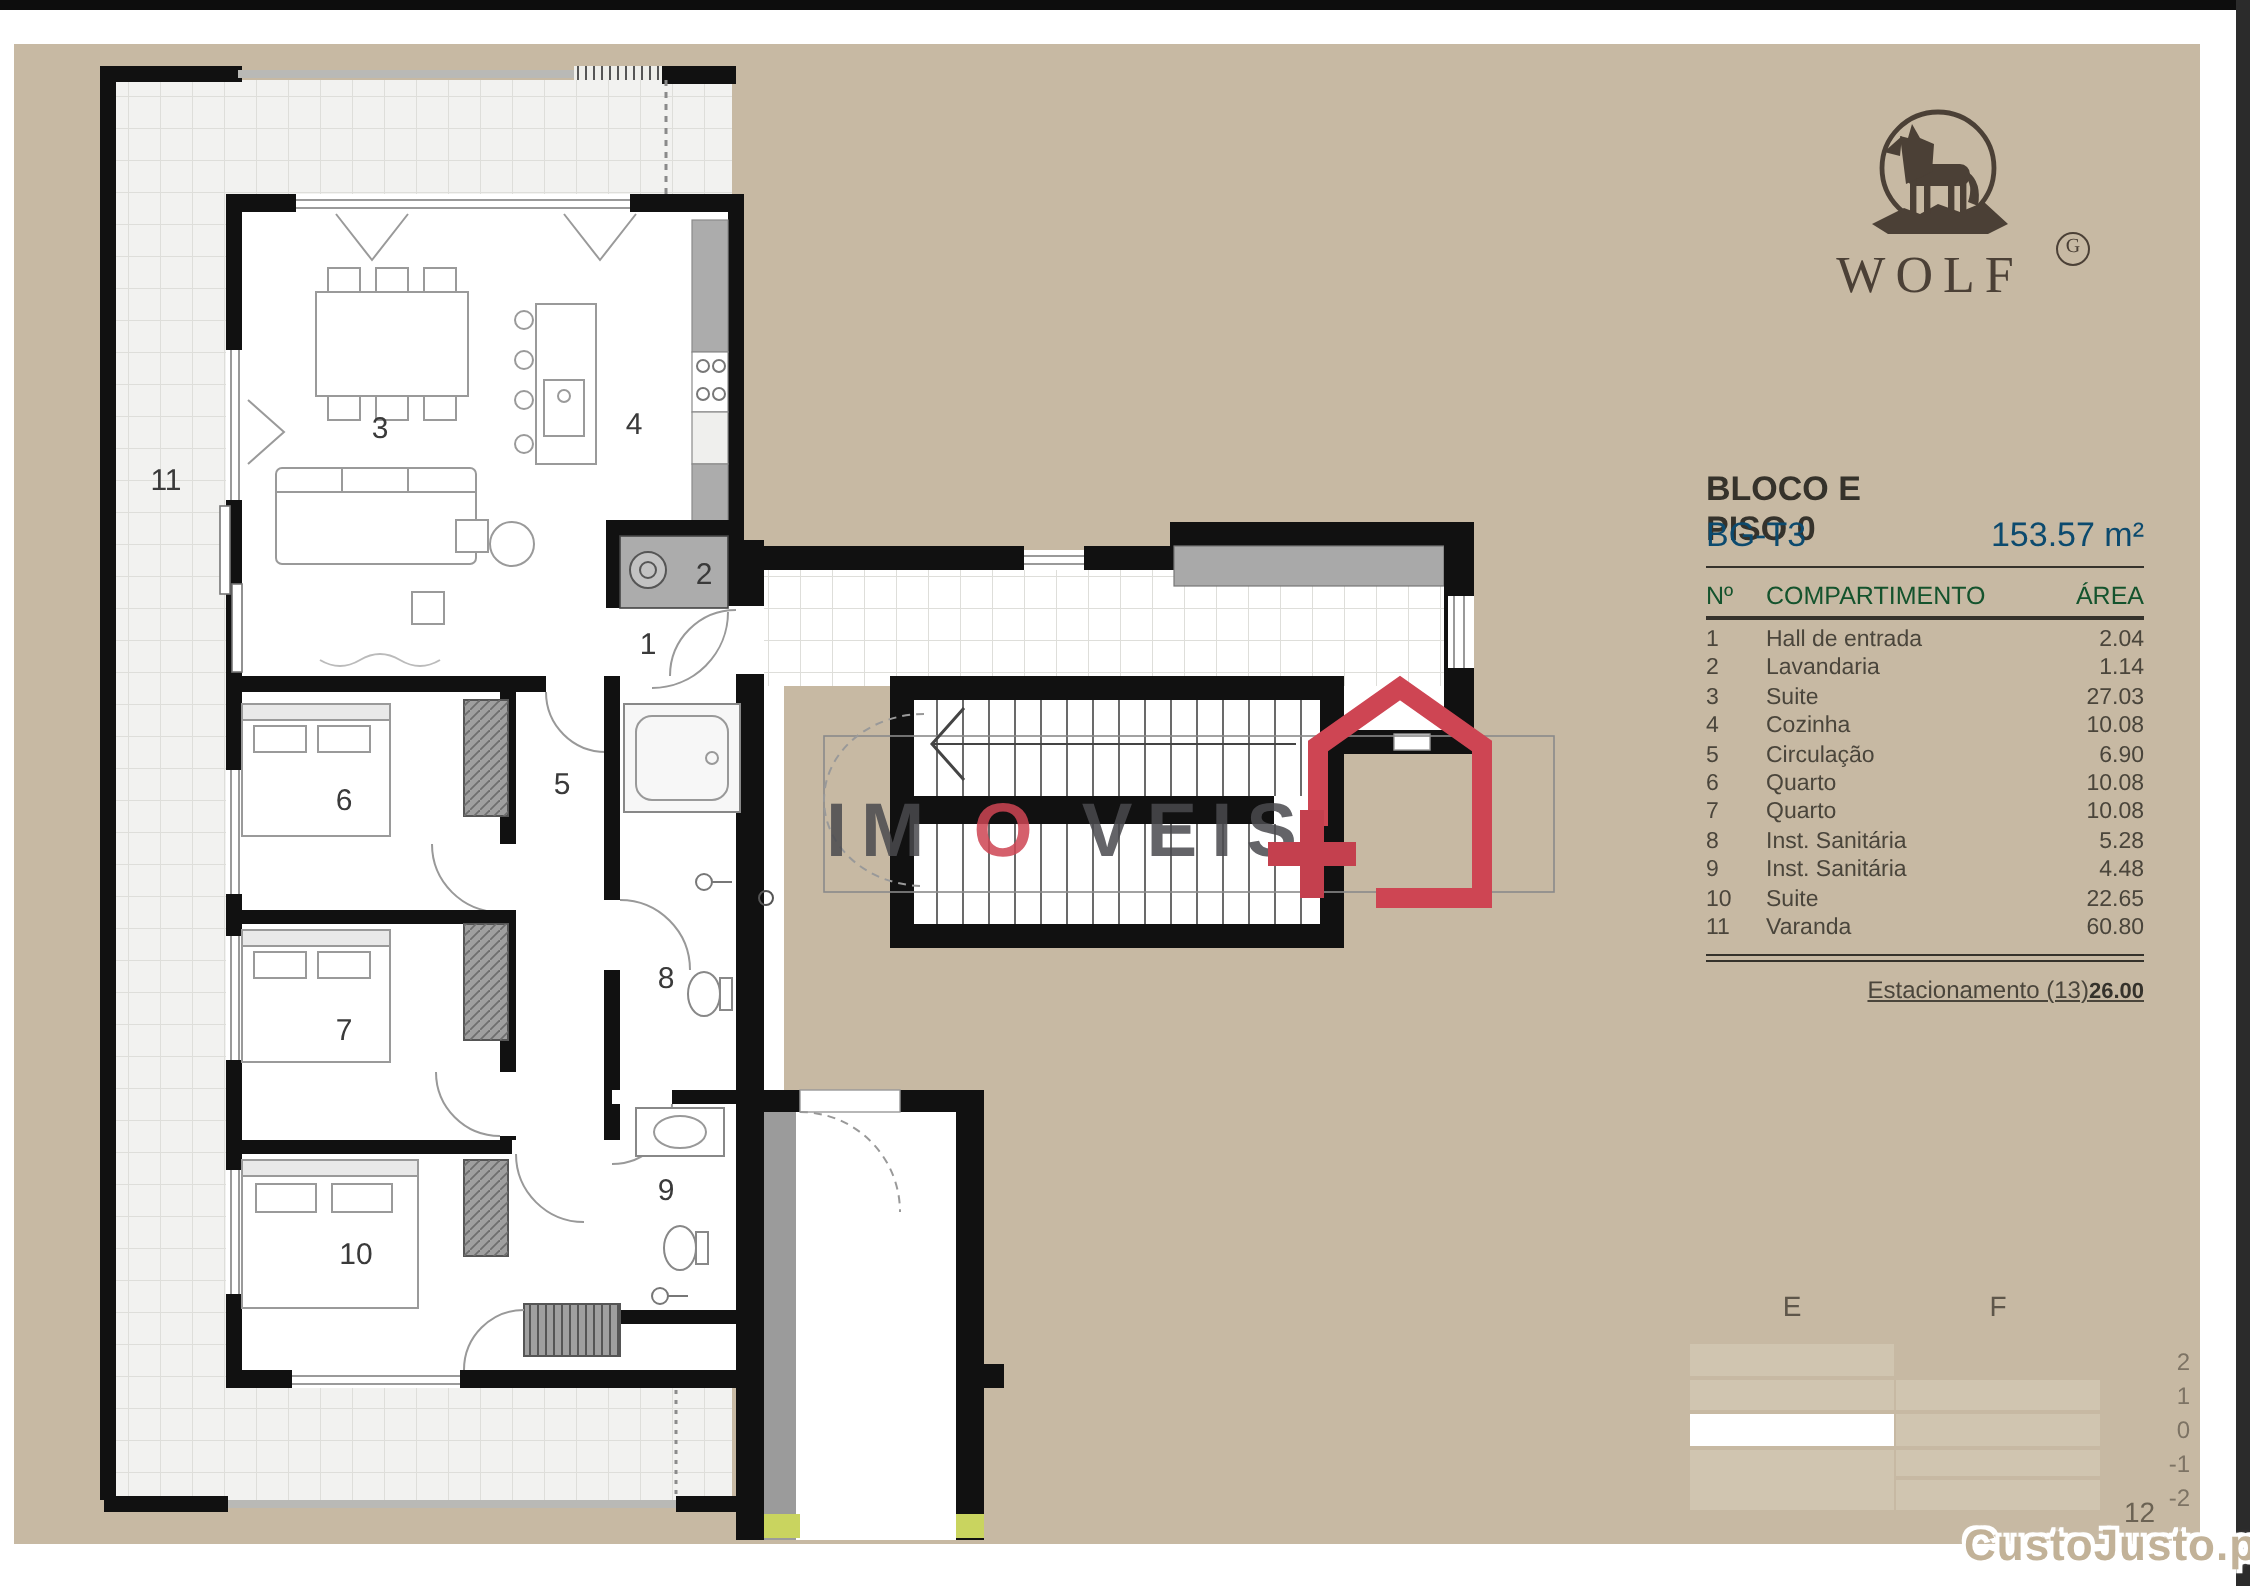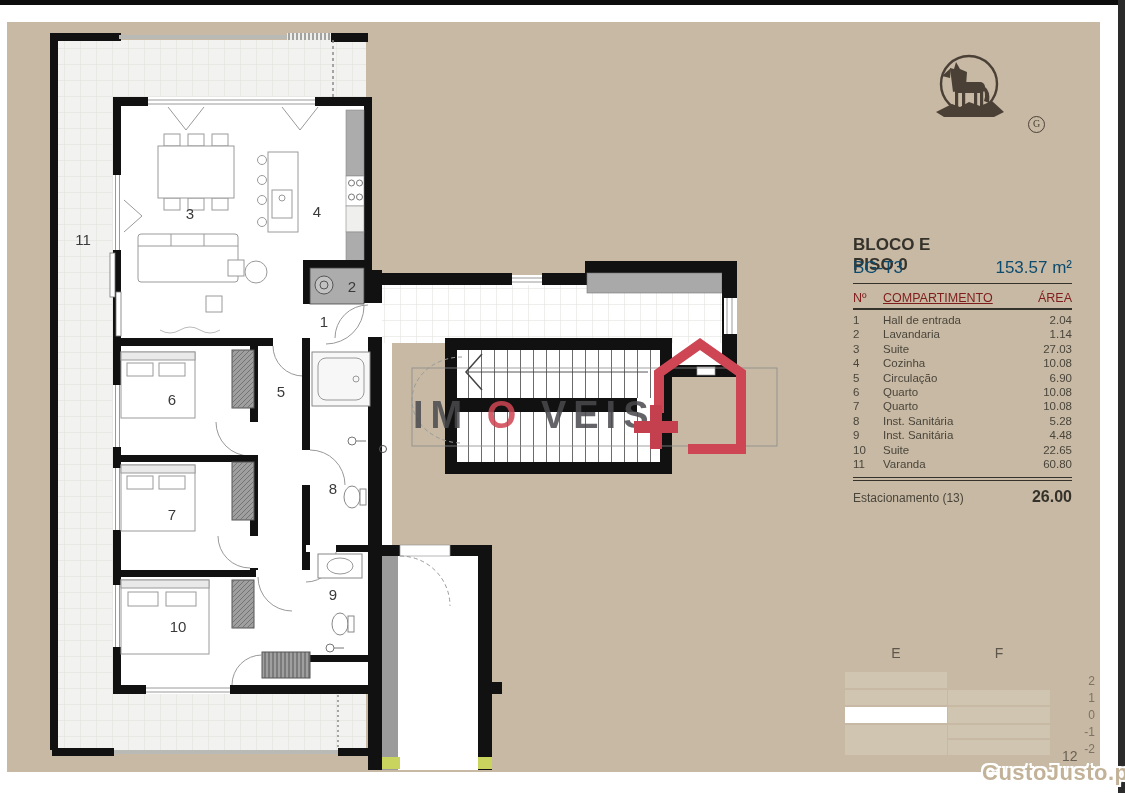--- a/index.html
+++ b/index.html
@@ -12,29 +12,29 @@
   svg{position:absolute;left:0;top:0;}
   
   .panel-text{color:#35322b;margin-top:25px;}
   #brandname{left:895px;top:122px;width:140px;text-align:center;color:#4b4036;
              font-family:"Liberation Serif",serif;font-size:26px;letter-spacing:5px;line-height:31px;}
   #brandmark{left:1028px;top:116px;width:15px;height:15px;border:1.4px solid #4b4036;border-radius:50%;
              color:#4b4036;font-size:10px;line-height:14px;text-align:center;font-family:"Liberation Serif",serif;}
   #blockhdr{left:853px;top:210px;font-size:17px;font-weight:bold;line-height:20px;}
   #unitrow{left:853px;top:258px;width:219px;display:flex;justify-content:space-between;font-size:17px;color:#0c4a6e;}
   #rule1{left:853px;top:283px;width:219px;height:0;border-top:1.6px solid #35322b;}
-  #thead{left:853px;top:291px;width:219px;display:flex;font-size:12.5px;color:#7f1d1d;}
-  #thead .cn{width:30px;} #thead .cc{flex:1;text-decoration:underline;} #thead .ca{text-align:left;}
+  #thead{left:853px;top:291px;width:219px;display:flex;font-size:12.5px;color:#14532d;}
+  #thead .cn{width:30px;} #thead .cc{flex:1;} #thead .ca{text-align:left;}
   #rule2{left:853px;top:308px;width:219px;height:0;border-top:2px solid #35322b;}
   #trows{left:853px;top:313px;width:219px;font-size:11.5px;color:#4a453b;}
   .trow{display:flex;height:14.4px;line-height:14.4px;}
   .trow .cn{width:30px;} .trow .cc{flex:1;} .trow .ca{text-align:left;}
   #rule3{left:853px;top:477px;width:219px;height:2px;border-top:1.4px solid #35322b;border-bottom:1.4px solid #35322b;background:transparent;}
-  #tfoot{left:853px;top:488px;width:219px;display:flex;justify-content:space-between;align-items:baseline;color:#4a453b;}
-  #tfoot .lbl{font-size:12px;} #tfoot .val{font-size:16px;font-weight:600;color:#35322b;margin-left:20px;}
+  #tfoot{left:853px;top:488px;width:219px;display:flex;justify-content:flex-end;align-items:baseline;color:#4a453b;text-decoration:underline;}
+  #tfoot .lbl{font-size:12px;} #tfoot .val{font-size:11px;font-weight:600;color:#35322b;}
   
   #elev{left:845px;top:645px;width:250px;height:125px;}
   #elev .collbl{position:absolute;top:0;width:102px;text-align:center;font-size:14px;color:#5e564a;}
   .bar{position:absolute;background:#d0c5b0;}
   .bar.hl{background:#ffffff;}
   .lvl{position:absolute;left:228px;width:22px;text-align:right;font-size:12px;color:#7d7familiar364;color:#7d7364;}
   #pagenum{left:1062px;top:748px;width:30px;text-align:left;font-size:14px;color:#6b6253;}
   
   #cjwm{left:982px;top:760px;font-size:22px;font-weight:bold;letter-spacing:.5px;color:#c2b298;
         text-shadow:-2px -2px 0 #fff,2px -2px 0 #fff,-2px 2px 0 #fff,2px 2px 0 #fff,0 0 3px #fff;}
@@ -322,20 +322,21 @@
         <rect x="974" y="90" width="3.2" height="17"></rect>
         <rect x="980" y="90" width="3.2" height="17"></rect>
         <polygon points="953,92 950,68 954,69 956,62 960,69 967,72 966,86"></polygon>
         <polygon points="951,68 942,76 950,78"></polygon>
         <path d="M984 86 q7 5 5 17 l-5 -2 q3 -9 -2 -13 z"></path>
       </g>
     </g>
   </svg>
 
   <div class="abs" id="brandname">
+    <div>WOLF</div>
   </div>
   <div class="abs" id="brandmark">G</div>
 
   <div class="abs panel-text" id="blockhdr">
     <div>BLOCO E</div>
     <div>PISO 0</div>
   </div>
 
   <div class="abs" id="unitrow">
     <span>BG-T3</span>

